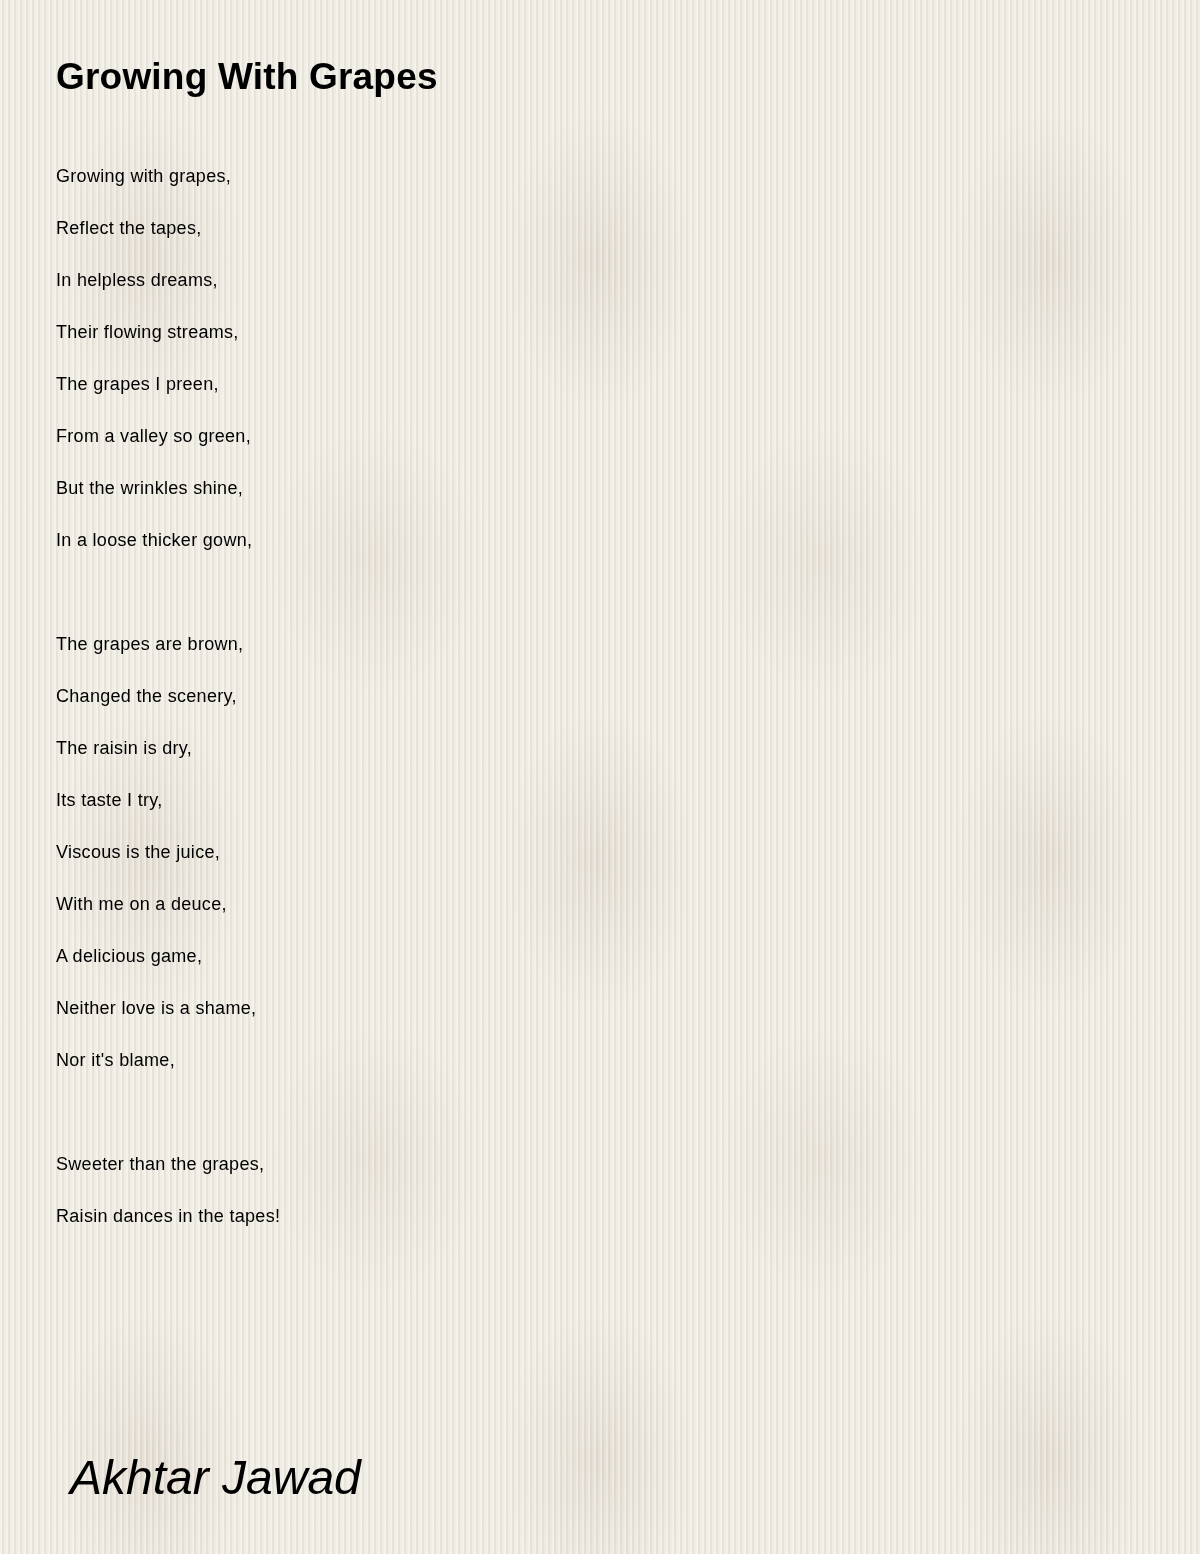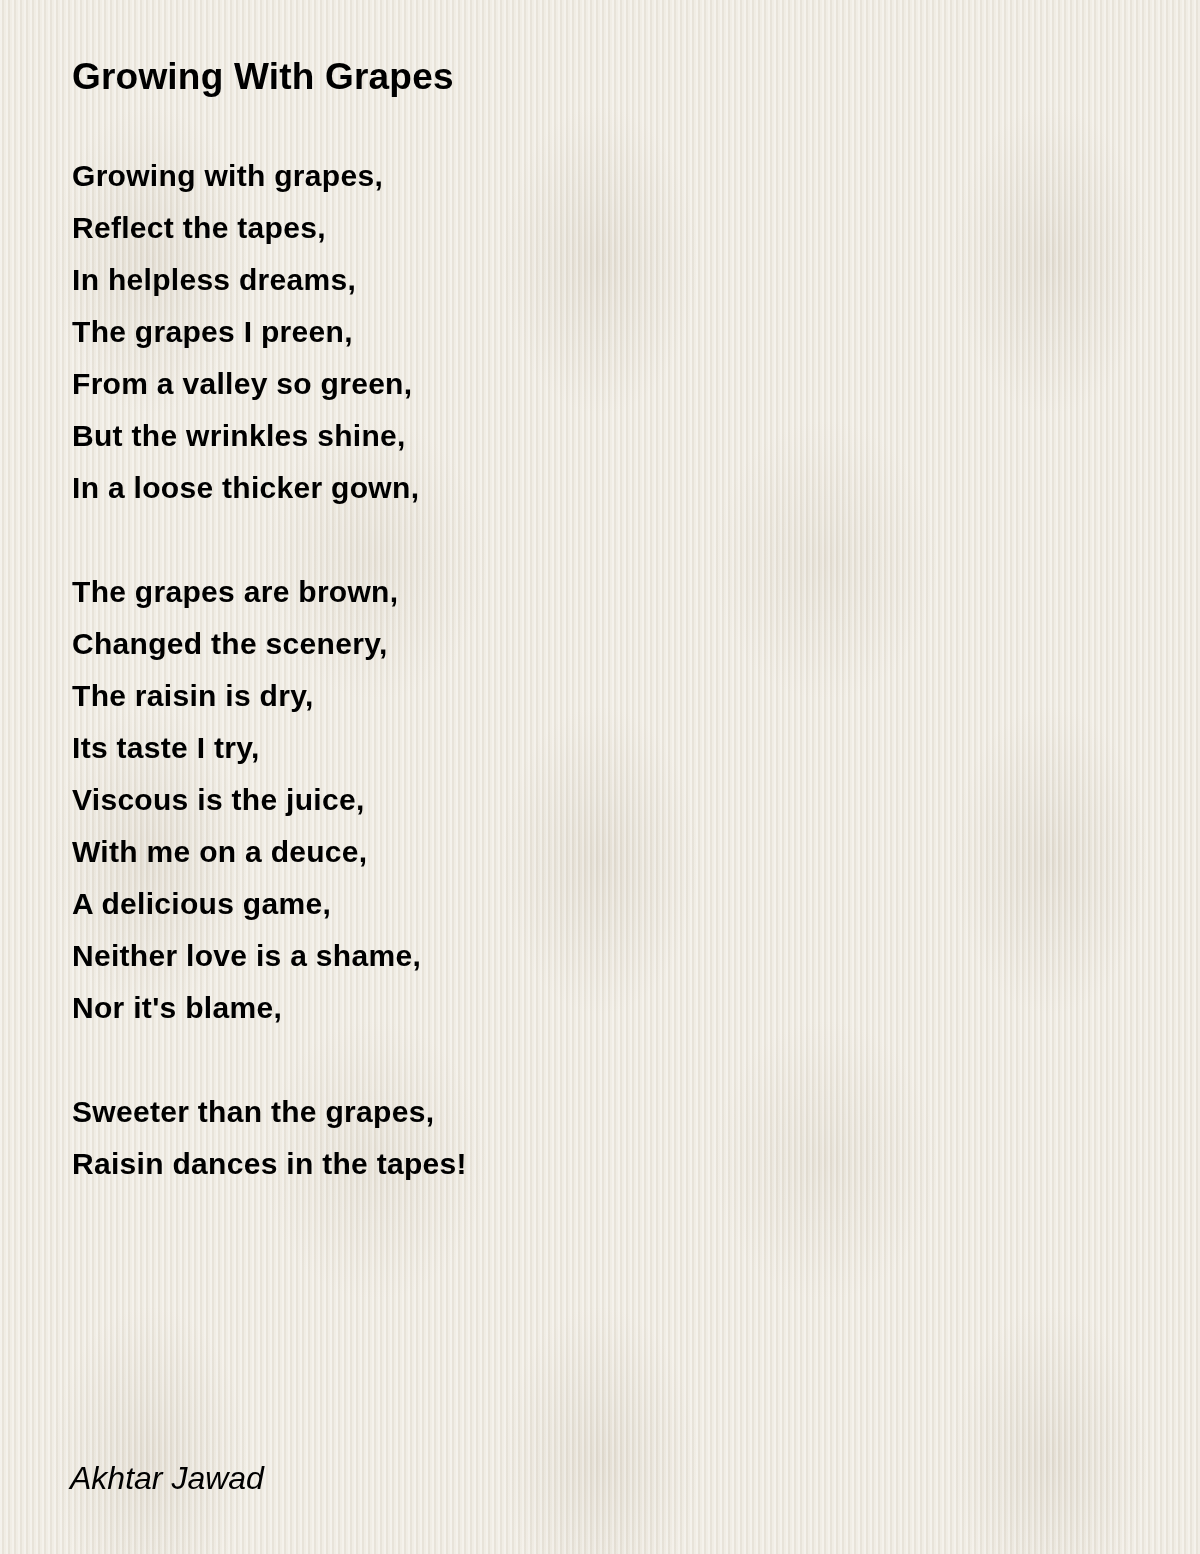--- a/index.html
+++ b/index.html
@@ -28,68 +28,69 @@
       radial-gradient(ellipse 160px 200px at 375px 1160px, rgba(215,207,193,0.40), rgba(215,207,193,0) 70%),
       radial-gradient(ellipse 160px 200px at 825px 1160px, rgba(215,207,193,0.40), rgba(215,207,193,0) 70%),
       radial-gradient(ellipse 140px 220px at 150px 1460px, rgba(210,202,188,0.45), rgba(210,202,188,0) 70%),
       radial-gradient(ellipse 140px 220px at 600px 1460px, rgba(210,202,188,0.45), rgba(210,202,188,0) 70%),
       radial-gradient(ellipse 140px 220px at 1050px 1460px, rgba(210,202,188,0.45), rgba(210,202,188,0) 70%);
     font-family: "Liberation Sans", "DejaVu Sans", sans-serif;
     color: #000;
   }
   .page {
     position: absolute;
-    left: 72px;
+    left: 56px;
     top: 52px;
     width: 996px;
   }
   .title {
     font-size: 37px;
     font-weight: bold;
     line-height: 50px;
     margin: 0;
     letter-spacing: 0.2px;
   }
   .poem {
     margin-top: 48px;
   }
   .stanza {
     margin: 0 0 52px 0;
   }
   .line {
     display: block;
-    font-size: 30px;
-    font-weight: bold;
+    font-size: 18px;
+    font-weight: normal;
     line-height: 52px;
     height: 52px;
     white-space: nowrap;
     letter-spacing: 0.3px;
   }
   .author {
     position: absolute;
     left: 70px;
     top: 1452px;
-    font-size: 32px;
+    font-size: 48px;
     font-style: italic;
     font-weight: normal;
     line-height: 52px;
     margin: 0;
   }
 </style>
 </head>
 <body>
 
 <div class="page">
   <h1 class="title">Growing With Grapes</h1>
 
   <div class="poem">
     <div class="stanza">
       <span class="line">Growing with grapes,</span>
       <span class="line">Reflect the tapes,</span>
       <span class="line">In helpless dreams,</span>
+      <span class="line">Their flowing streams,</span>
       <span class="line">The grapes I preen,</span>
       <span class="line">From a valley so green,</span>
       <span class="line">But the wrinkles shine,</span>
       <span class="line">In a loose thicker gown,</span>
     </div>
 
     <div class="stanza">
       <span class="line">The grapes are brown,</span>
       <span class="line">Changed the scenery,</span>
       <span class="line">The raisin is dry,</span>

